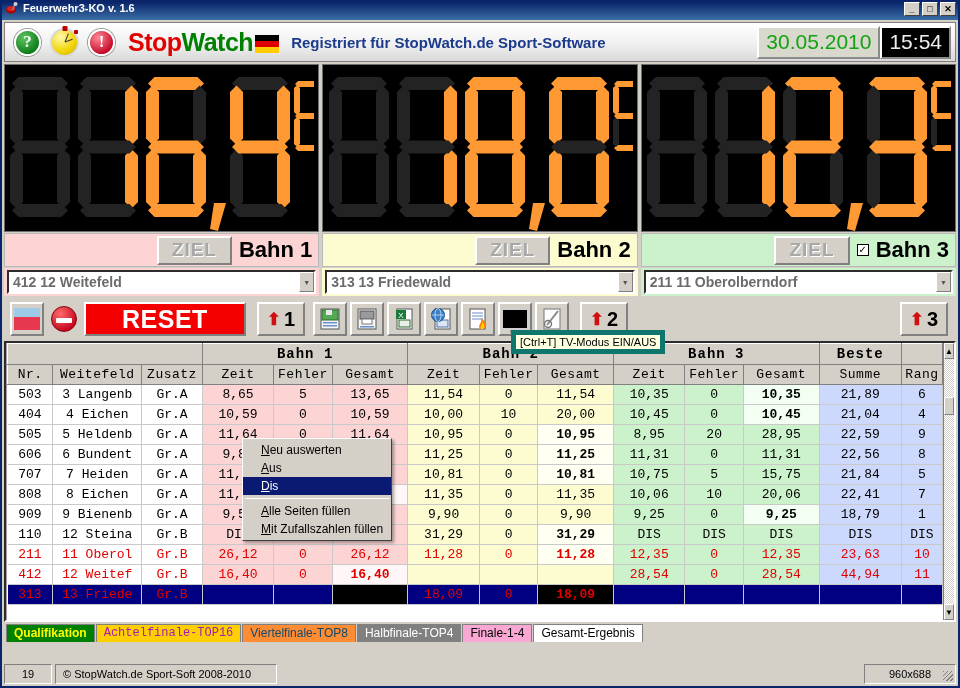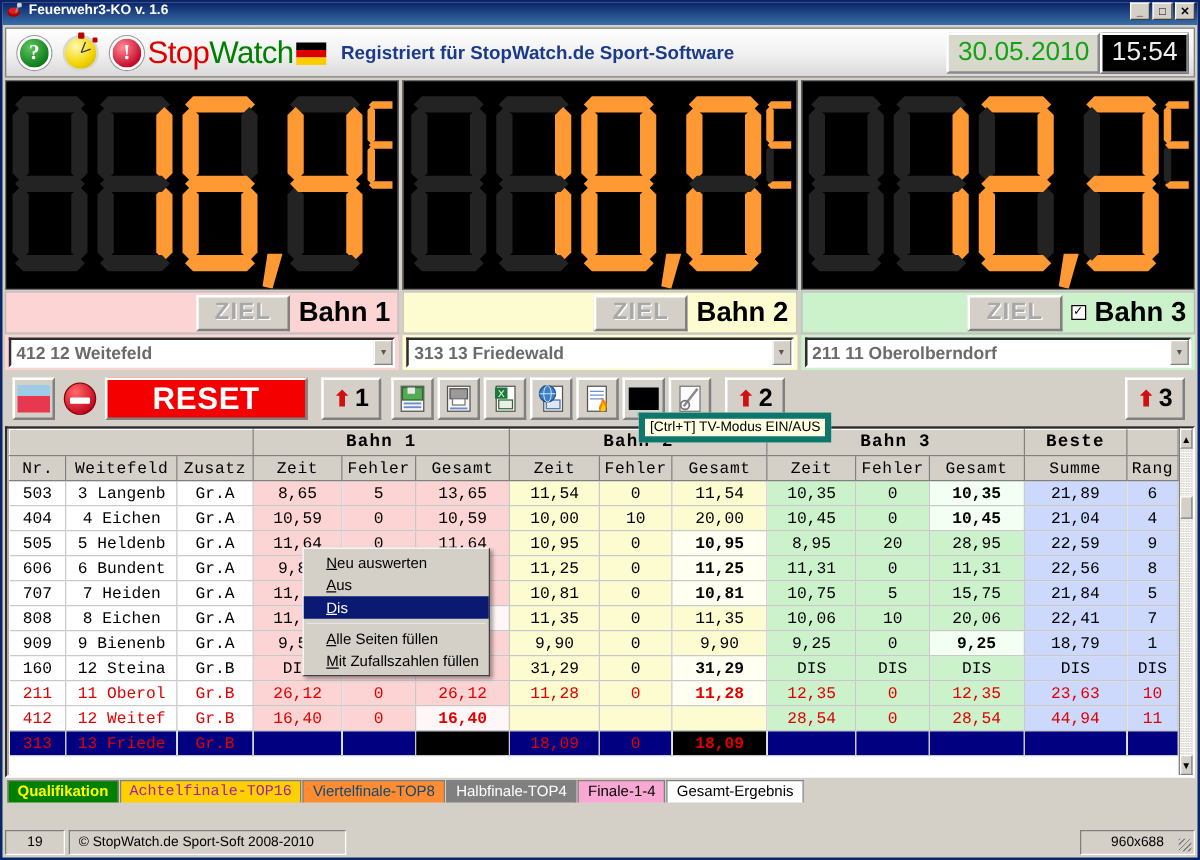--- a/index.html
+++ b/index.html
@@ -50,21 +50,21 @@
                border:2px solid #d8d8d8; position:relative; }
   .watchicon:before{ content:""; position:absolute; left:50%; top:50%; width:1px; height:9px;
                background:#333; transform:translate(-50%,-100%) rotate(22deg); transform-origin:bottom; }
   .watchicon:after{ content:""; position:absolute; left:50%; top:50%; width:8px; height:1px;
                background:#333; transform:translateY(-50%) rotate(-20deg); transform-origin:left; }
   .wa-nub { position:absolute; width:5px; height:5px; background:#b00; border-radius:1px;
             top:-4px; left:50%; transform:translateX(-50%); }
   .wa-nub2 { position:absolute; width:4px; height:4px; background:#b00; border-radius:1px;
             top:0px; right:-1px; }
 
-  .brand { font-size:25px; font-weight:normal; margin-left:3px; letter-spacing:-0.5px;
+  .brand { font-size:25px; font-weight:bold; margin-left:13px; letter-spacing:-0.5px;
            font-family:"Liberation Sans", sans-serif; }
   .brand .s1 { color:#e00000; }
   .brand .s2 { color:#008000; }
   .flag { width:24px; height:19px; margin:0 0 0 2px; display:inline-block;
           position:relative; top:3px; }
   .flag i { display:block; height:6.33px; }
   .f1{background:#000;} .f2{background:#d00;} .f3{background:#fc0;}
   .regtext { color:#1b3a8c; font-size:15px; font-weight:bold; margin-left:12px;
              white-space:nowrap; }
   .hb-spacer { flex:1 1 auto; }
@@ -676,21 +676,21 @@
               <td class="r b2">9,90</td>
               <td class="r b2">0</td>
               <td class="r b2">9,90</td>
               <td class="r b3">9,25</td>
               <td class="r b3">0</td>
               <td class="r best3">9,25</td>
               <td class="r bb">18,79</td>
               <td class="r bb">1</td>
             </tr>
             <tr class="">
-              <td class="r">160</td>
+              <td class="r">110</td>
               <td class="l">12 Steina</td>
               <td class="l">Gr.B</td>
               <td class="r b1">DIS</td>
               <td class="r b1">DIS</td>
               <td class="r b1">DIS</td>
               <td class="r b2">31,29</td>
               <td class="r b2">0</td>
               <td class="r best2">31,29</td>
               <td class="r b3">DIS</td>
               <td class="r b3">DIS</td>

